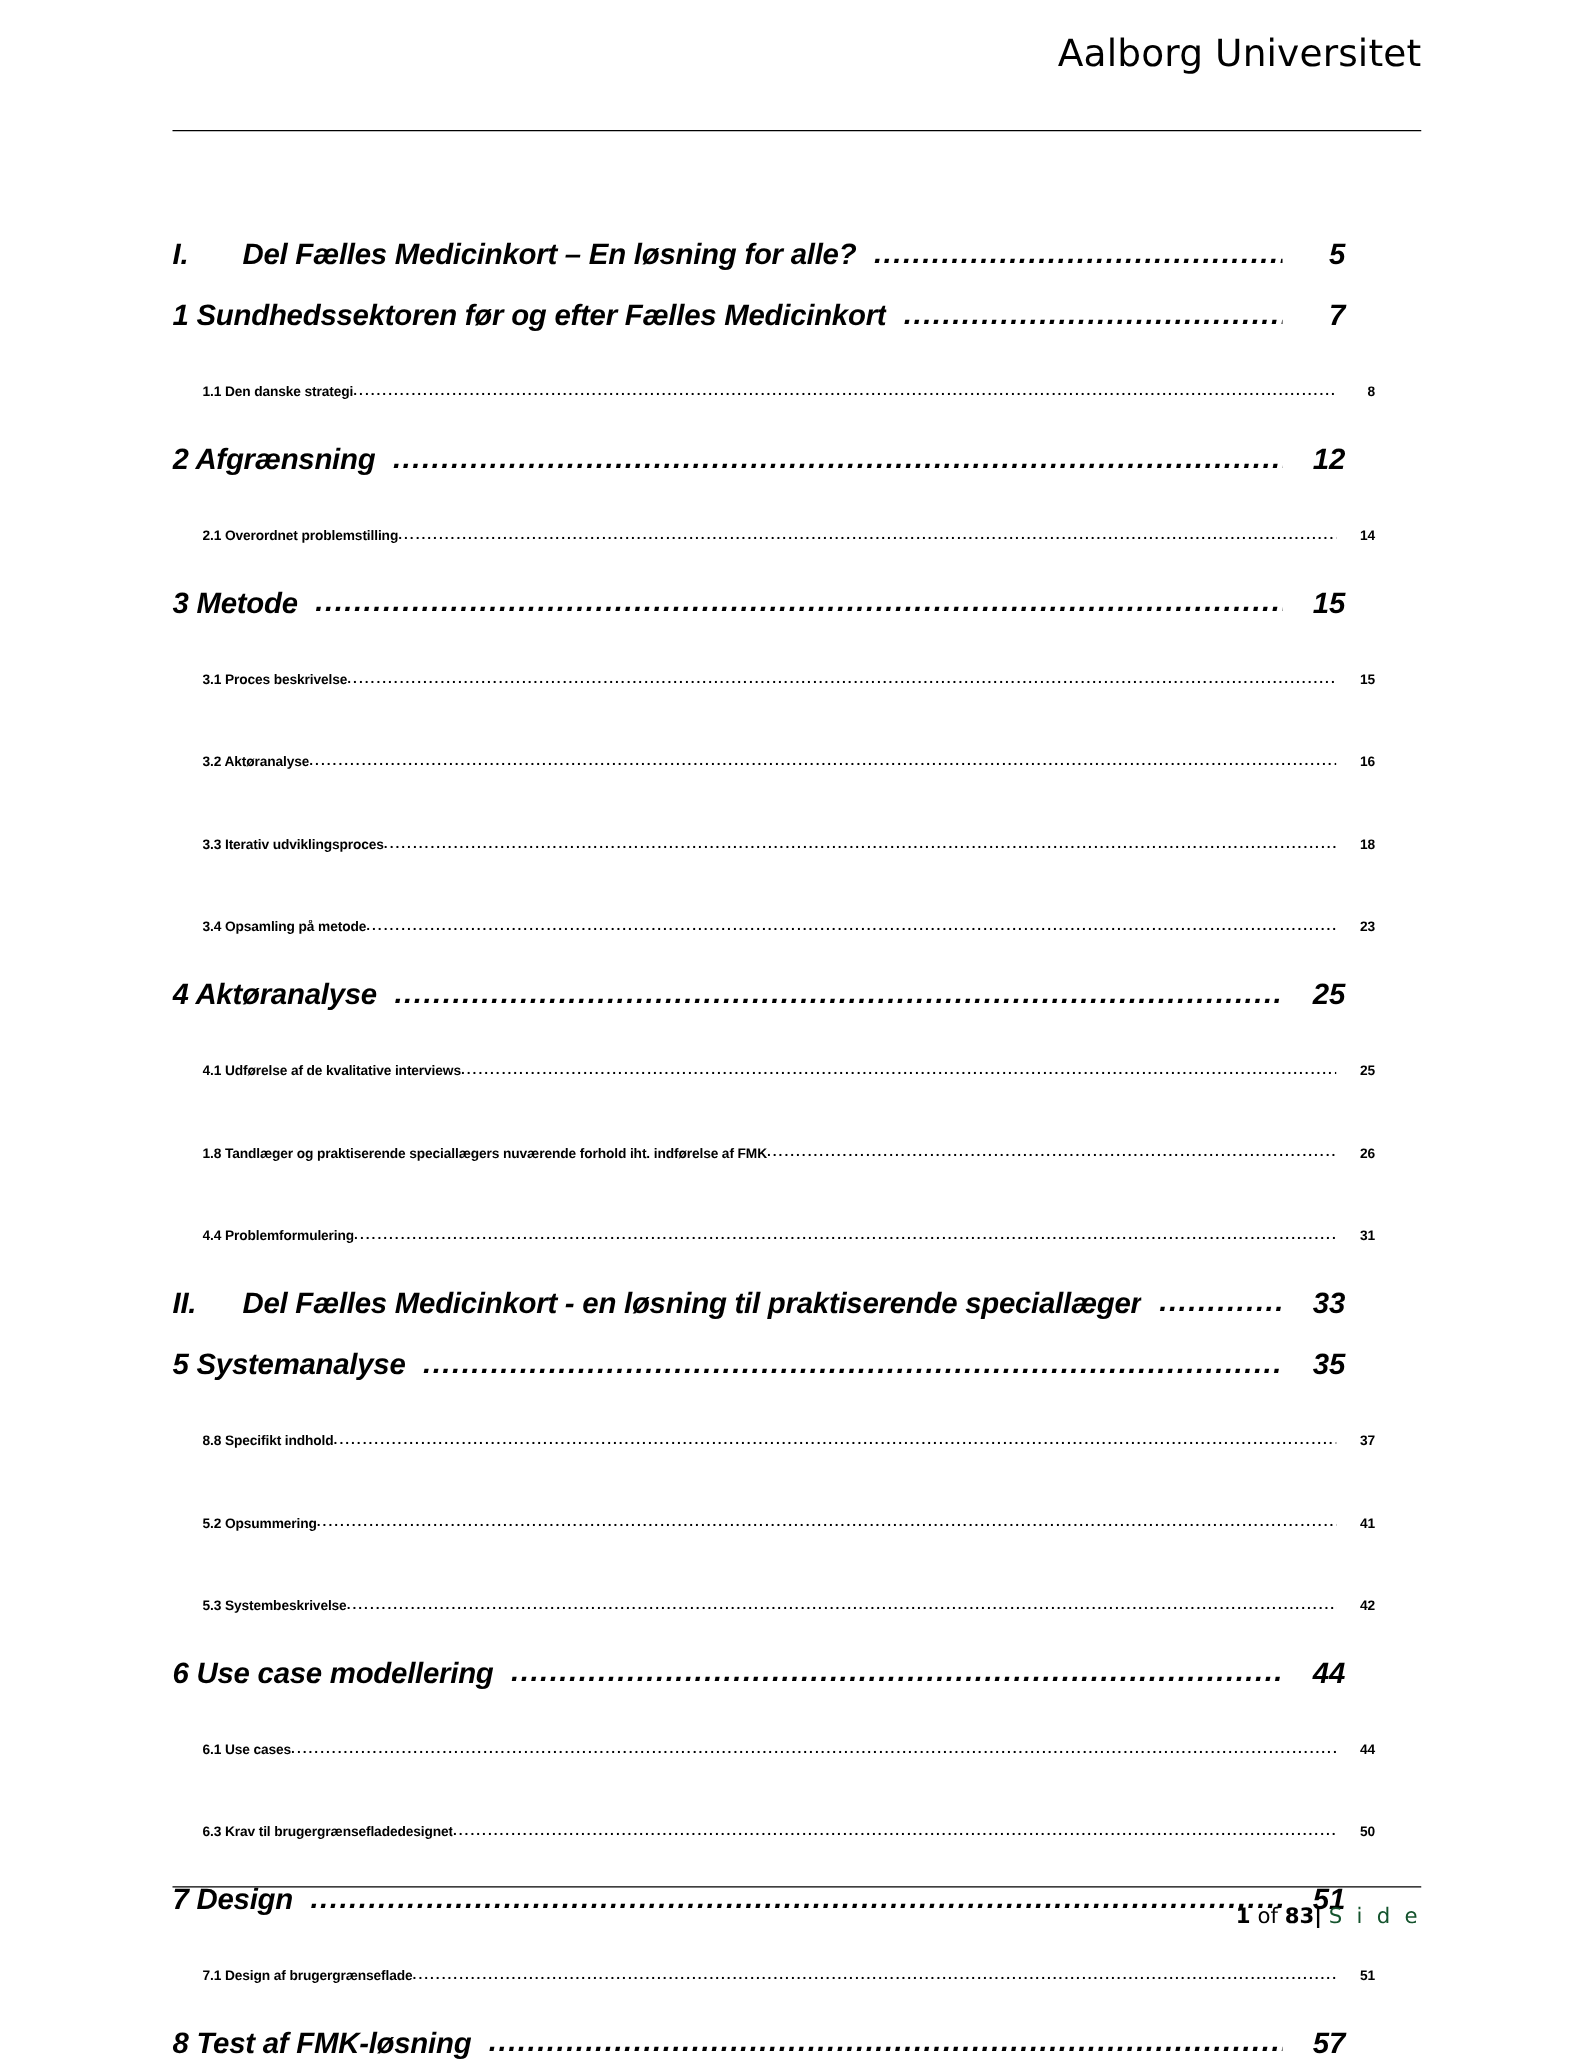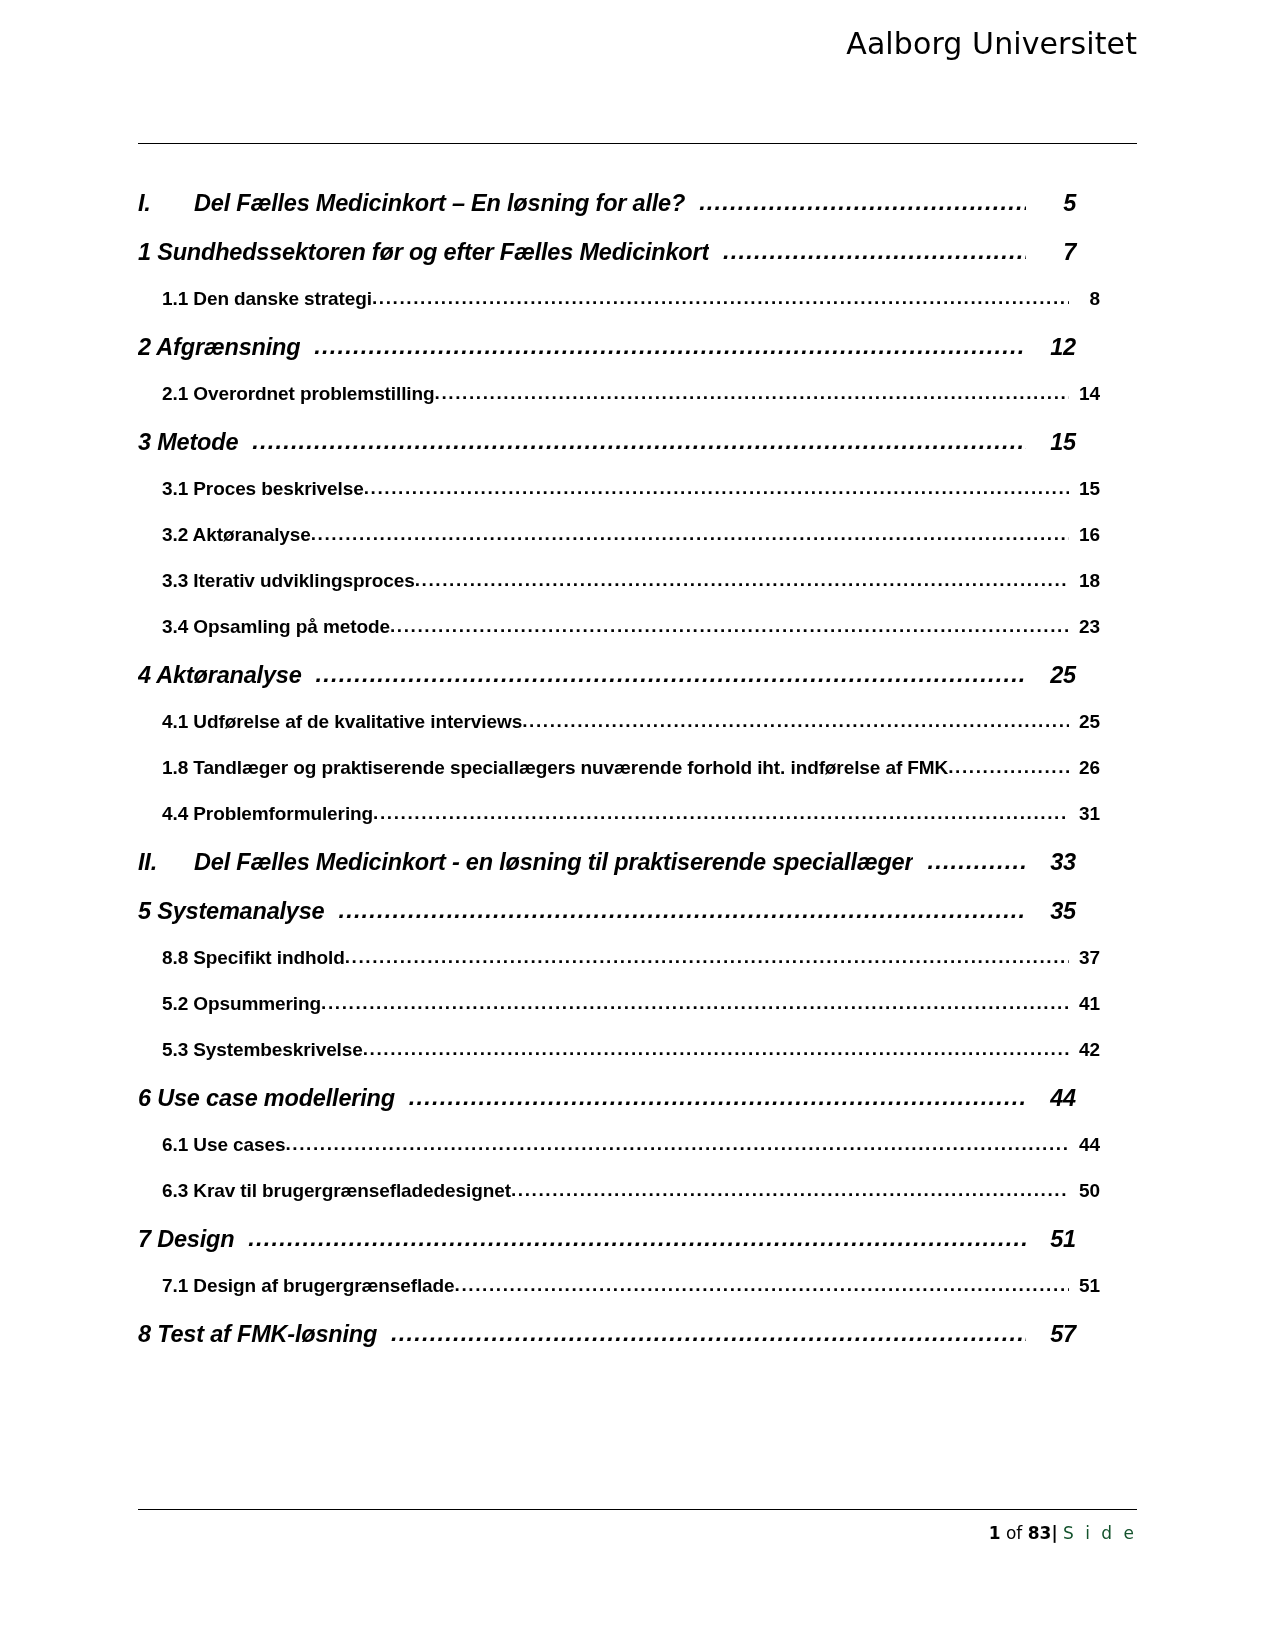--- a/index.html
+++ b/index.html
@@ -21,21 +21,21 @@
     inset: 0;
     padding: 0;
   }
 
   
   .header {
     position: absolute;
     top: 0;
     left: 138px;
     right: 138px;
-    height: 144px;
+    height: 105px;
   }
   .header-title {
     position: absolute;
     right: 0;
     top: 26px;
     font-size: 30px;
     font-weight: 400;
     letter-spacing: 0.1px;
     white-space: nowrap;
     font-family: "DejaVu Sans", sans-serif;
@@ -78,26 +78,27 @@
   .part .t-label {
     display: inline-block;
   }
   .part .roman {
     display: inline-block;
     width: 56px;
   }
 
   
   .lvl2 {
-    font-size: 19px;
+    font-size: 11px;
     font-weight: 700;
     font-style: normal;
     height: 46px;
     padding-left: 24px;
     letter-spacing: -0.1px;
+    margin-top: 20px;
   }
 
   .t-label {
     flex: 0 0 auto;
     overflow: hidden;
   }
 
   .leader {
     flex: 1 1 auto;
     overflow: hidden;

